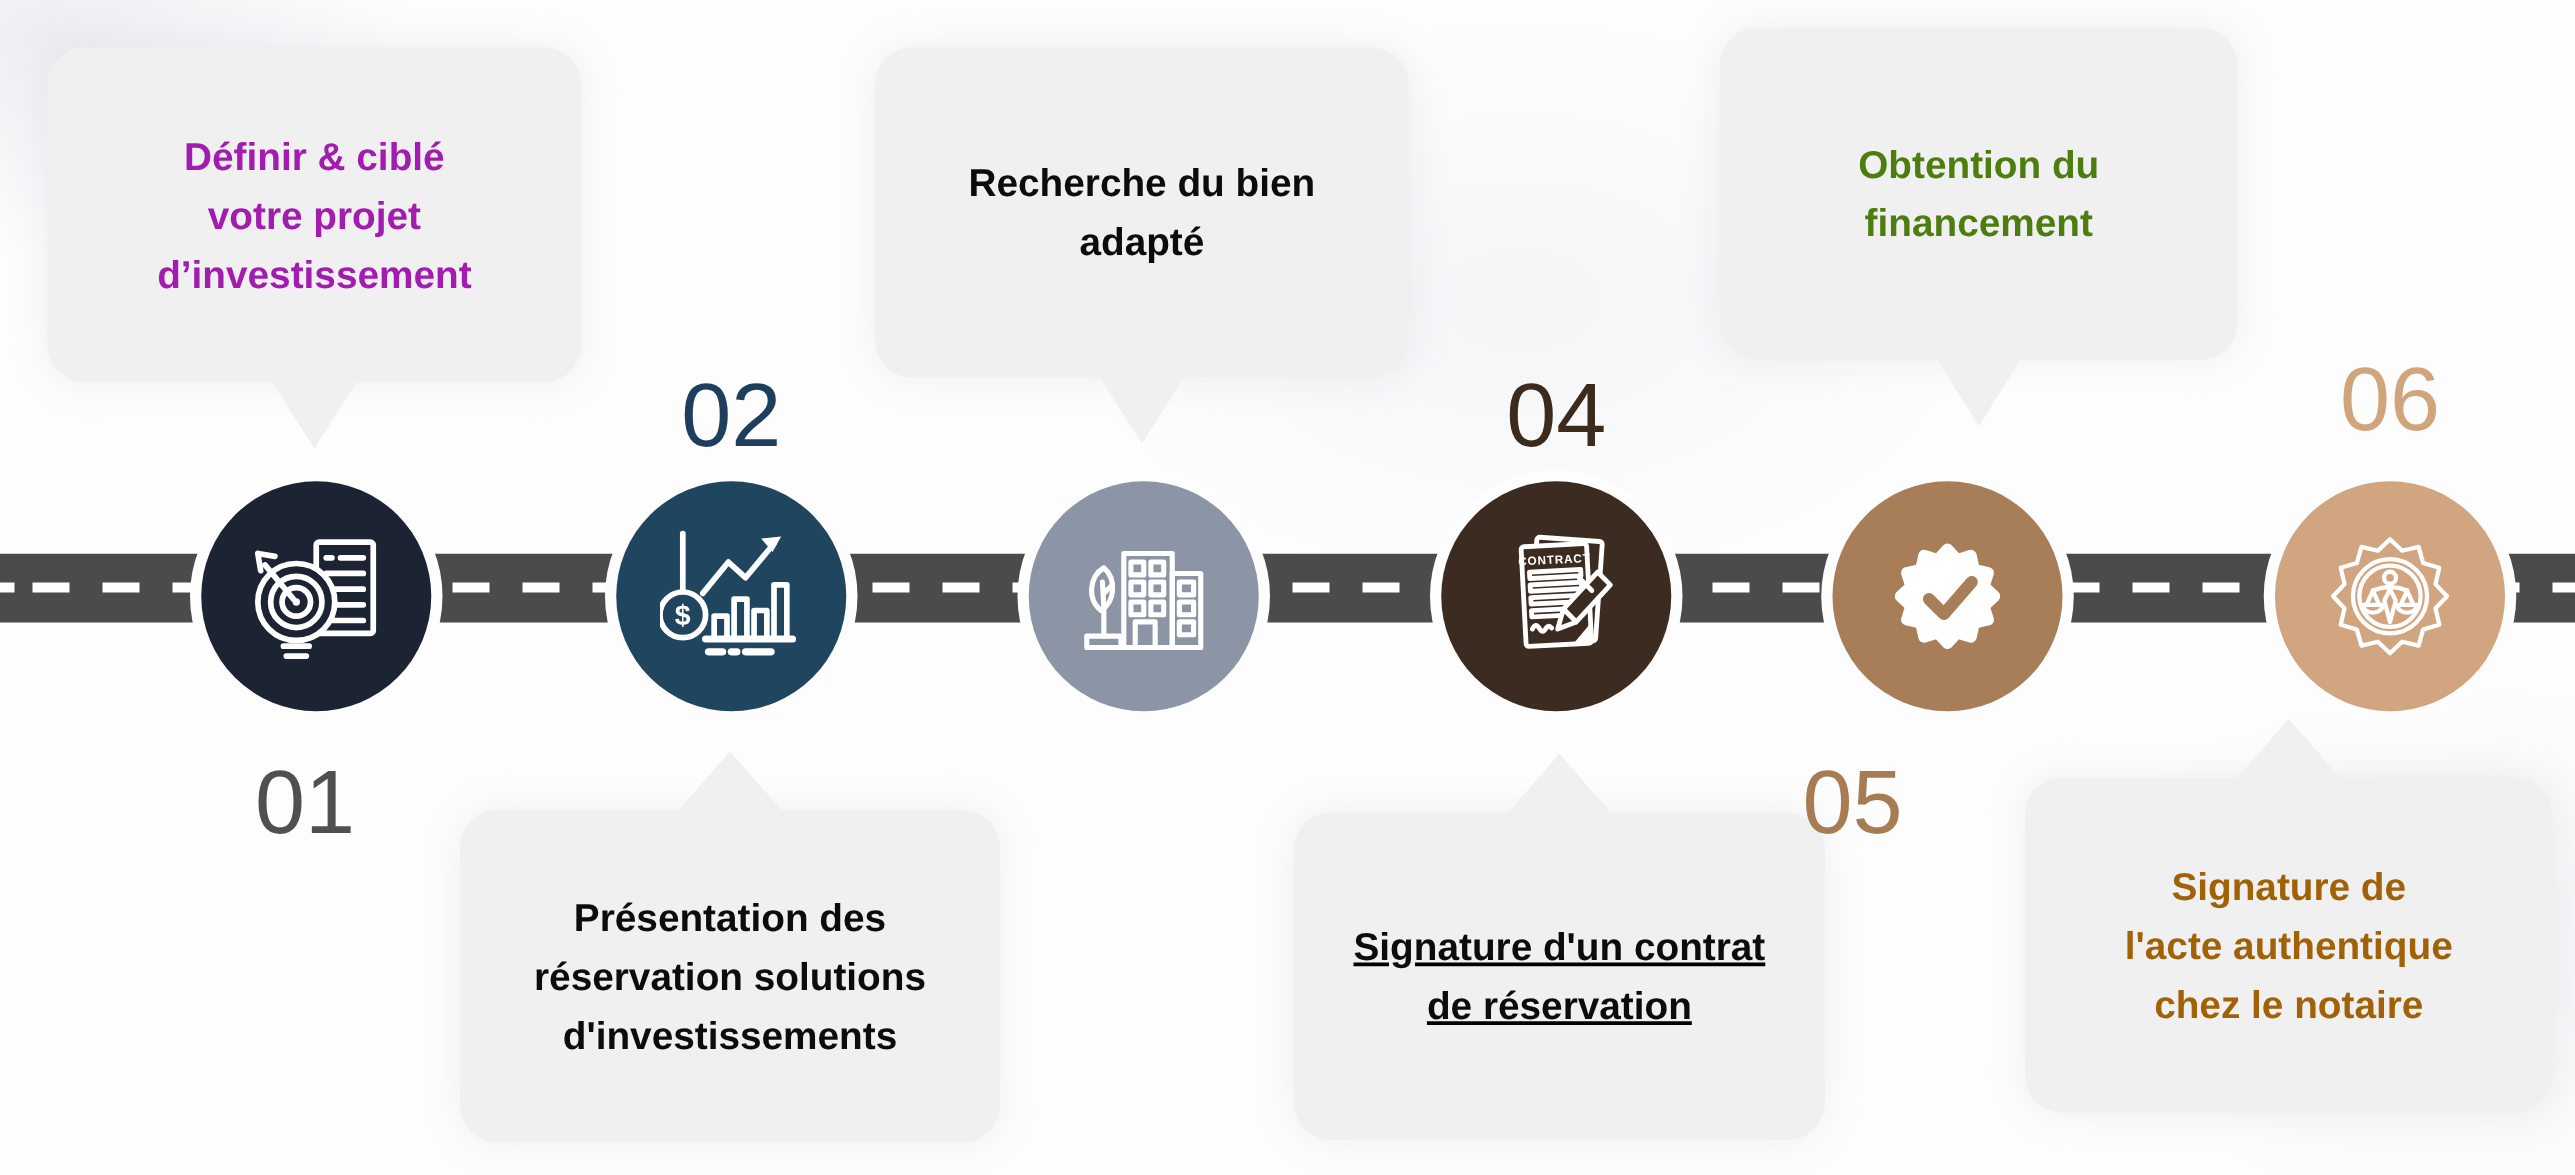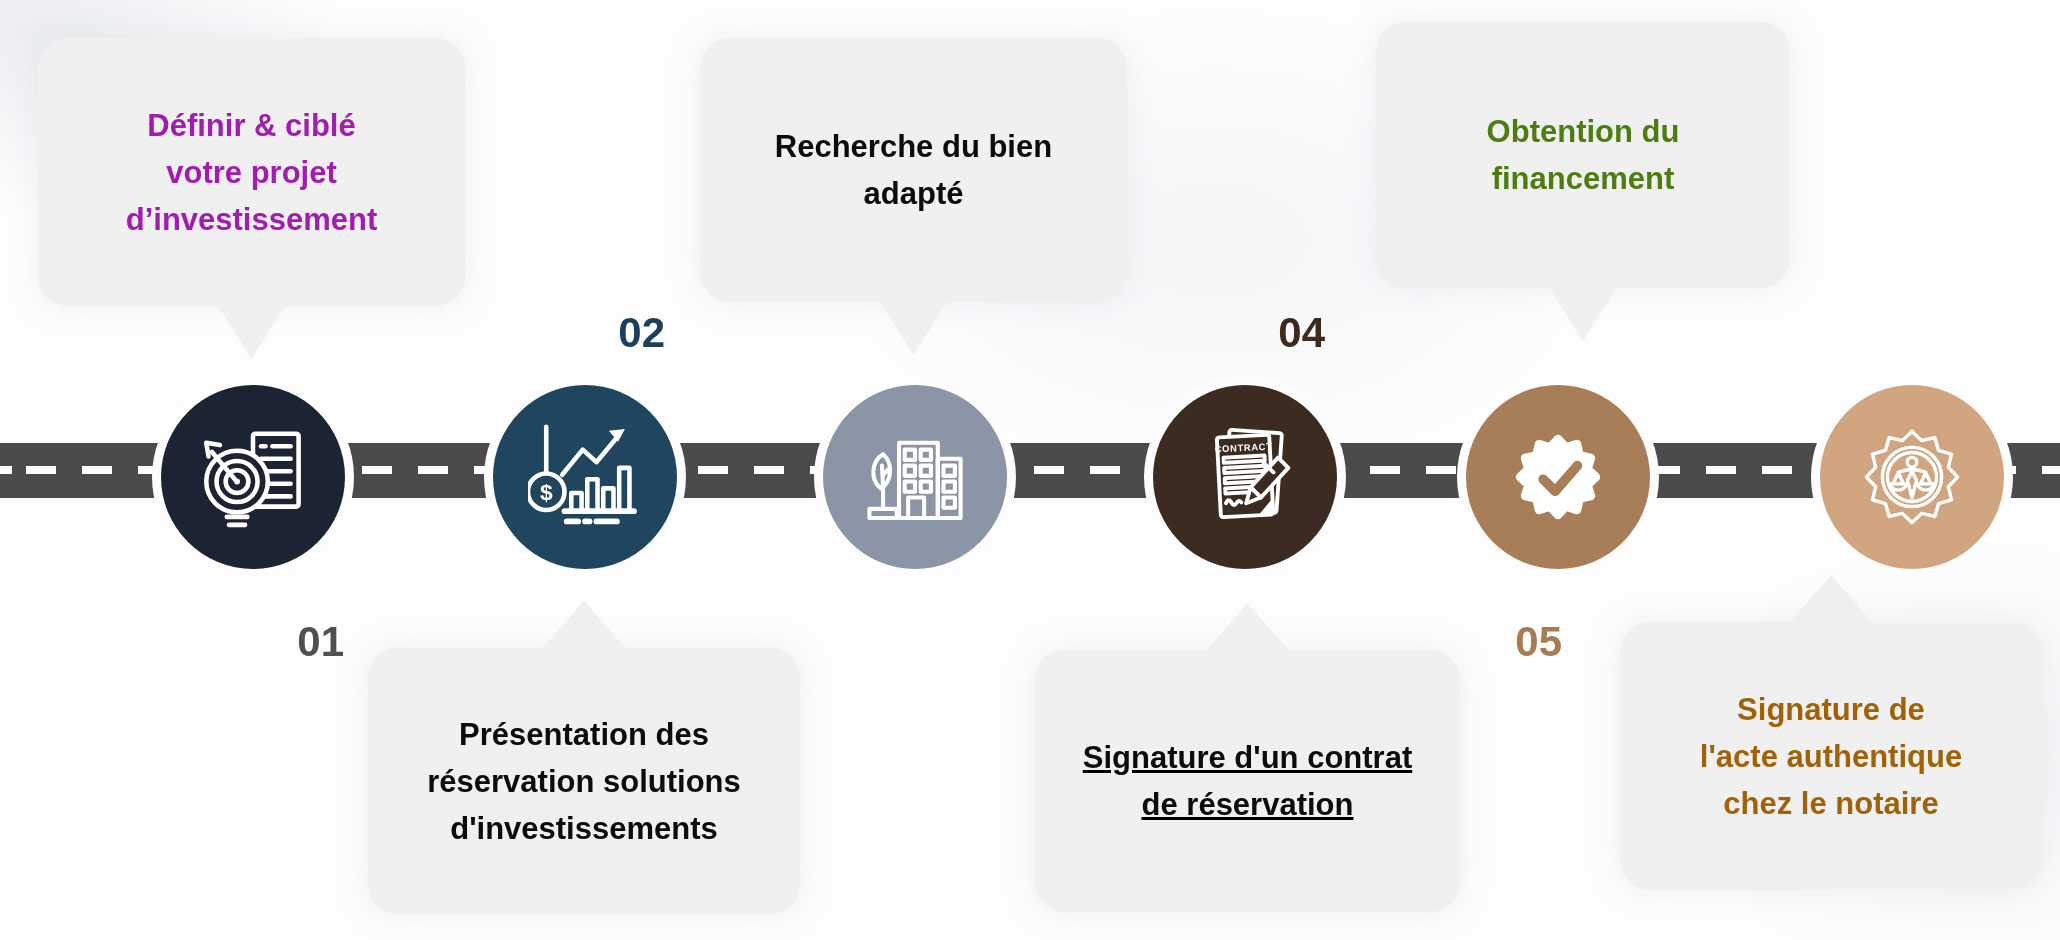--- a/index.html
+++ b/index.html
@@ -81,23 +81,23 @@
     display: flex;
     align-items: center;
     justify-content: center;
   }
   .circle svg { width: 114px; height: 114px; display: block; }
 
   
   .num {
     position: absolute;
     width: 160px;
-    text-align: right;
-    font-size: 42px;
-    font-weight: 700;
+    text-align: center;
+    font-size: 72px;
+    font-weight: 400;
     line-height: 60px;
   }
 </style>
 </head>
 <body style="background: rgb(253, 253, 254);">
 
 <div class="canvas">
 
   <div class="road" style="background: rgb(74, 75, 77);">
     <div class="road-dashes" style="background-image: repeating-linear-gradient(90deg, rgb(255, 255, 255) 0px, rgb(255, 255, 255) 30px, transparent 30px, transparent 56px);"></div>
@@ -243,18 +243,19 @@
         <circle cx="50" cy="50" r="21.5"></circle>
         <circle cx="50" cy="37" r="4.2"></circle>
         <path d="M38,46 Q50,41 62,46"></path>
         <path d="M50,45 L54,53 L50,68 L46,53 Z"></path>
         <path d="M38,46 L33.5,56 M38,46 L42.5,56 M31,56 a7,5.5 0 0 0 14,0 Z"></path>
         <path d="M62,46 L57.5,56 M62,46 L66.5,56 M55,56 a7,5.5 0 0 0 14,0 Z"></path>
       </g>
     </svg>
   </div>
 
-  <div class="num" style="left: 184px; top: 612px; color: rgb(79, 80, 82);">01</div>
+  <div class="num" style="left: 164px; top: 612px; color: rgb(79, 80, 82);">01</div>
   <div class="num" style="left: 505px; top: 303px; color: rgb(29, 62, 92);">02</div>
   <div class="num" style="left: 1165px; top: 303px; color: rgb(60, 42, 29);">04</div>
   <div class="num" style="left: 1402px; top: 612px; color: rgb(168, 124, 82);">05</div>
+  <div class="num" style="left: 1832px; top: 290px; color: rgb(208, 165, 123);">06</div>
 
 </div>
 
 </body></html>

